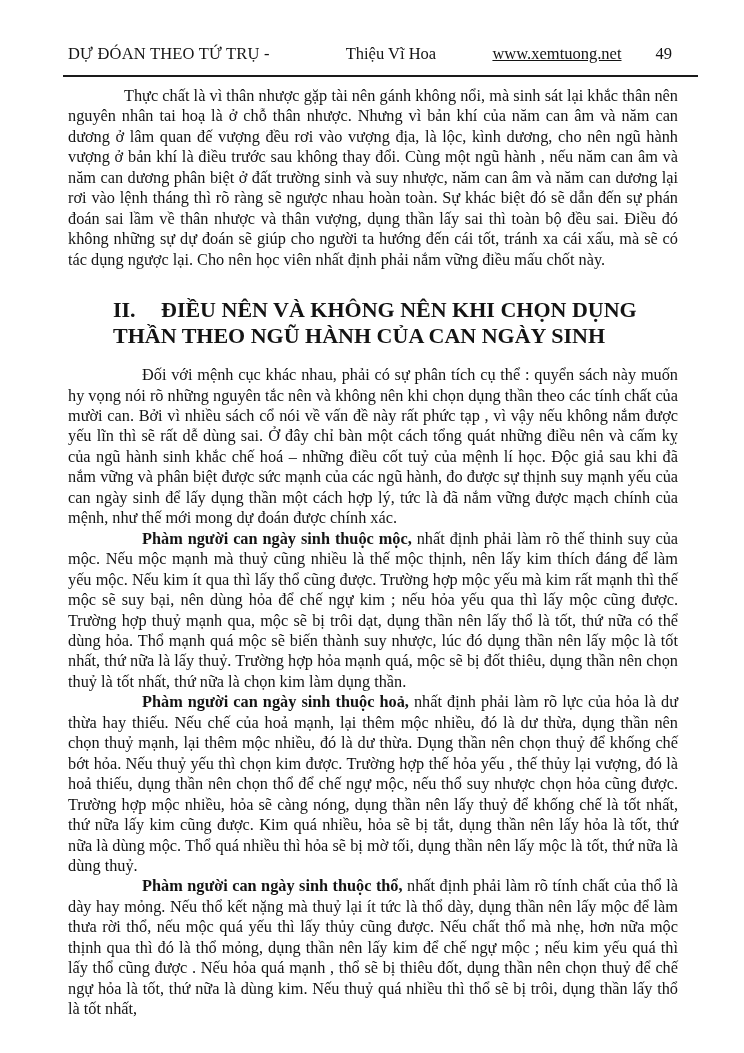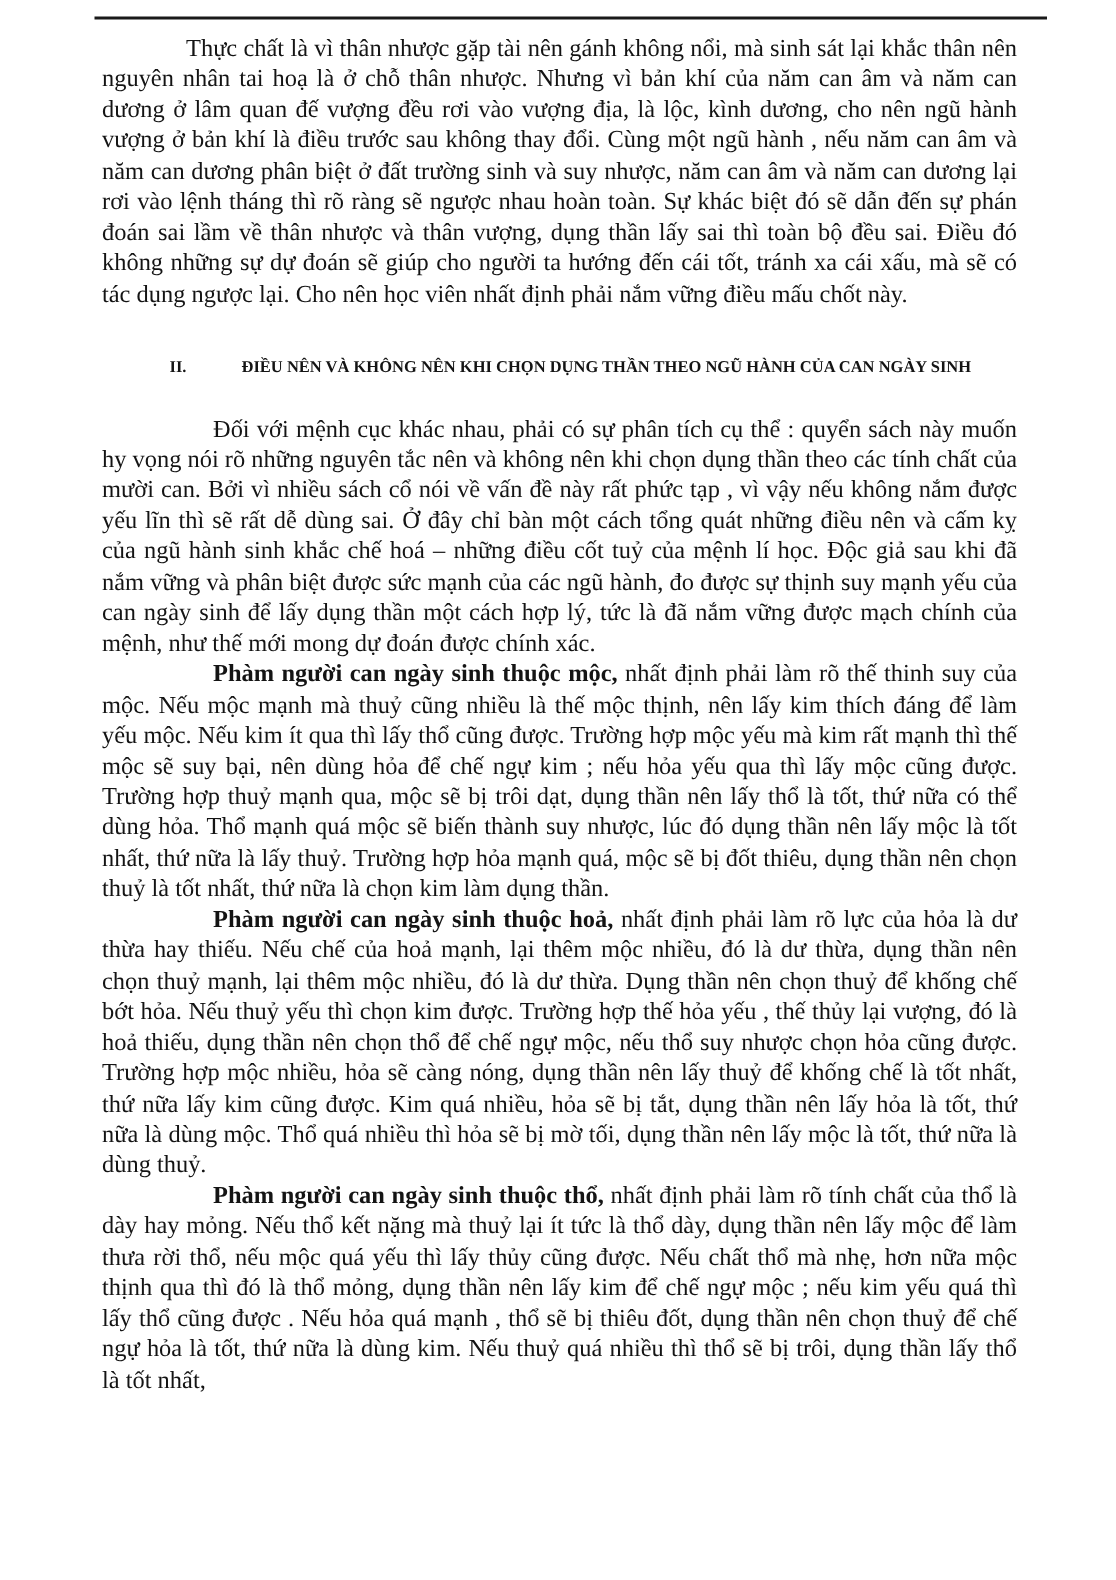--- a/index.html
+++ b/index.html
@@ -40,38 +40,45 @@
     font-size: 16.3px;
     line-height: 20.45px;
     text-align: justify;
   }
   .body-text p {
     margin: 0;
     text-indent: 56px;
   }
   .para-lead { font-weight: bold; margin-left: 18px; }
   .section-heading {
-    font-size: 11px;
+    font-size: 22px;
     font-weight: bold;
     line-height: 25.5px;
     margin: 27px 0 17px 45px;
     width: 562px;
     text-align: left;
     text-indent: 0;
   }
   .heading-number {
     display: inline-block;
     width: 48px;
   }
 </style>
 </head>
 <body>
 
 <div class="page">
 
+  <div class="header-row">
+    <span class="book-title">DỰ ĐÓAN THEO TỨ TRỤ -</span>
+    <span class="author">Thiệu Vĩ  Hoa</span>
+    <span class="spacer"></span>
+    <span class="website-link">www.xemtuong.net</span>
+    <span class="page-number">49</span>
+  </div>
 
   <div class="header-rule"></div>
 
   <div class="body-text">
 
     <p><span>Thực chất là vì thân nhược gặp tài nên gánh không nổi, mà sinh sát lại khắc thân nên nguyên nhân tai hoạ là ở chỗ thân nhược. Nhưng vì bản khí của năm can âm và năm can dương ở lâm quan đế vượng đều rơi vào vượng địa, là lộc, kình dương, cho nên ngũ hành vượng ở bản khí là điều trước sau không thay đổi. Cùng một ngũ hành , nếu năm can âm và năm can dương phân biệt ở đất trường sinh và suy nhược, năm can âm và năm can dương lại rơi vào lệnh tháng thì rõ ràng sẽ ngược nhau hoàn toàn. Sự khác biệt đó sẽ dẫn đến sự phán đoán sai lầm về thân nhược và thân vượng, dụng thần lấy sai thì toàn bộ đều sai. Điều đó không những sự dự đoán sẽ giúp cho người ta hướng đến cái tốt, tránh xa cái xấu, mà sẽ có tác dụng ngược lại. Cho nên học viên nhất định phải nắm vững điều mấu chốt này.</span></p>
 
     <div class="section-heading"><span class="heading-number">II.</span><span>ĐIỀU NÊN VÀ KHÔNG NÊN KHI CHỌN DỤNG THẦN THEO NGŨ HÀNH CỦA CAN NGÀY SINH</span></div>
 
     <p><span class="para-lead"></span><span>Đối với mệnh cục khác nhau, phải có sự phân tích cụ thể : quyển sách này muốn hy vọng nói rõ những nguyên tắc nên và không nên khi chọn dụng thần theo các tính chất của mười can. Bởi vì nhiều sách cổ nói về vấn đề này rất phức tạp , vì vậy nếu không nắm được yếu lĩn thì sẽ rất dễ dùng sai. Ở đây chỉ bàn  một cách tổng quát những điều nên và cấm kỵ của ngũ hành sinh khắc chế hoá – những điều cốt tuỷ của mệnh lí học. Độc giả sau khi đã nắm vững và phân biệt được sức mạnh của các ngũ hành, đo được sự thịnh suy mạnh yếu của can ngày sinh để lấy dụng thần một cách  hợp lý, tức là đã nắm vững được mạch chính của mệnh, như thế mới mong dự đoán được chính xác.</span></p>

